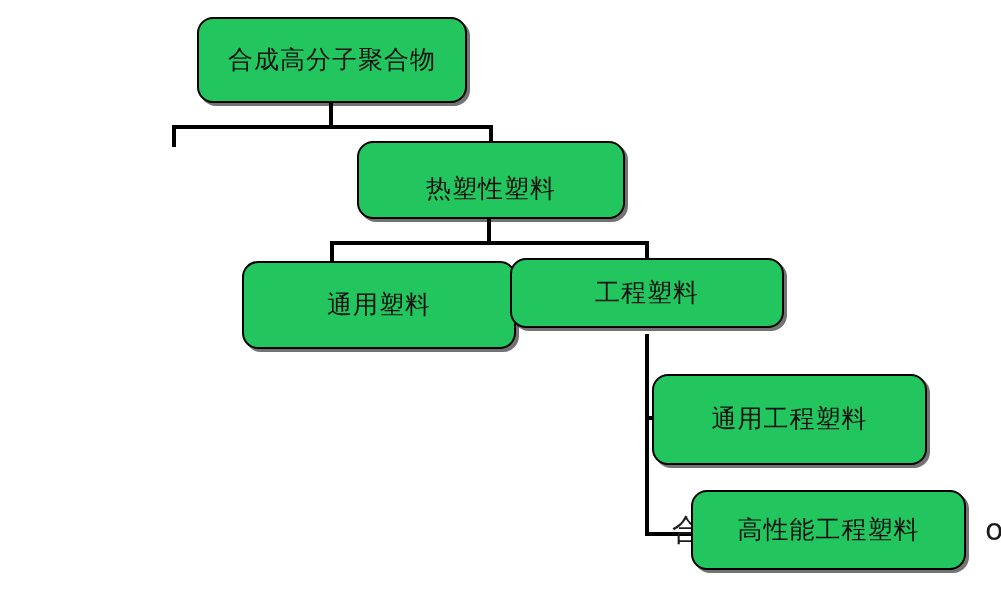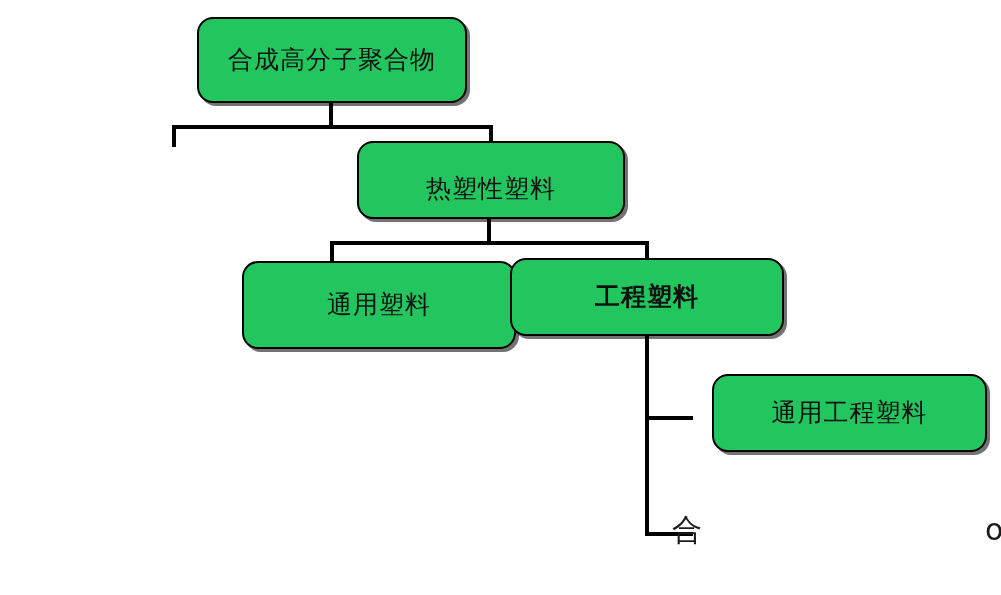--- a/index.html
+++ b/index.html
@@ -91,22 +91,25 @@
 
 
   <div class="node align-top" style="left:357px; top:141px; width:268px; height:78px;">
     <span class="label">热塑性塑料</span>
   </div>
 
   <div class="node" style="left:194px; top:261px; width:274px; height:88px;margin-left:48px;">
     <span class="label">通用塑料</span>
   </div>
 
-  <div class="node" style="left:510px; top:258px; width:274px; height:78px;font-weight:bold;">
+  <div class="node" style="left:510px; top:258px; width:274px; height:70px;">
     <span class="label">工程塑料</span>
   </div>
 
-  <div class="node" style="left:712px; top:374px; width:275px; height:78px;">
+  <div class="node" style="left:652px; top:374px; width:275px; height:91px;">
     <span class="label">通用工程塑料</span>
   </div>
 
+  <div class="node" style="left:691px; top:490px; width:275px; height:80px;">
+    <span class="label">高性能工程塑料</span>
+  </div>
 
 </div>
 
 </body></html>

